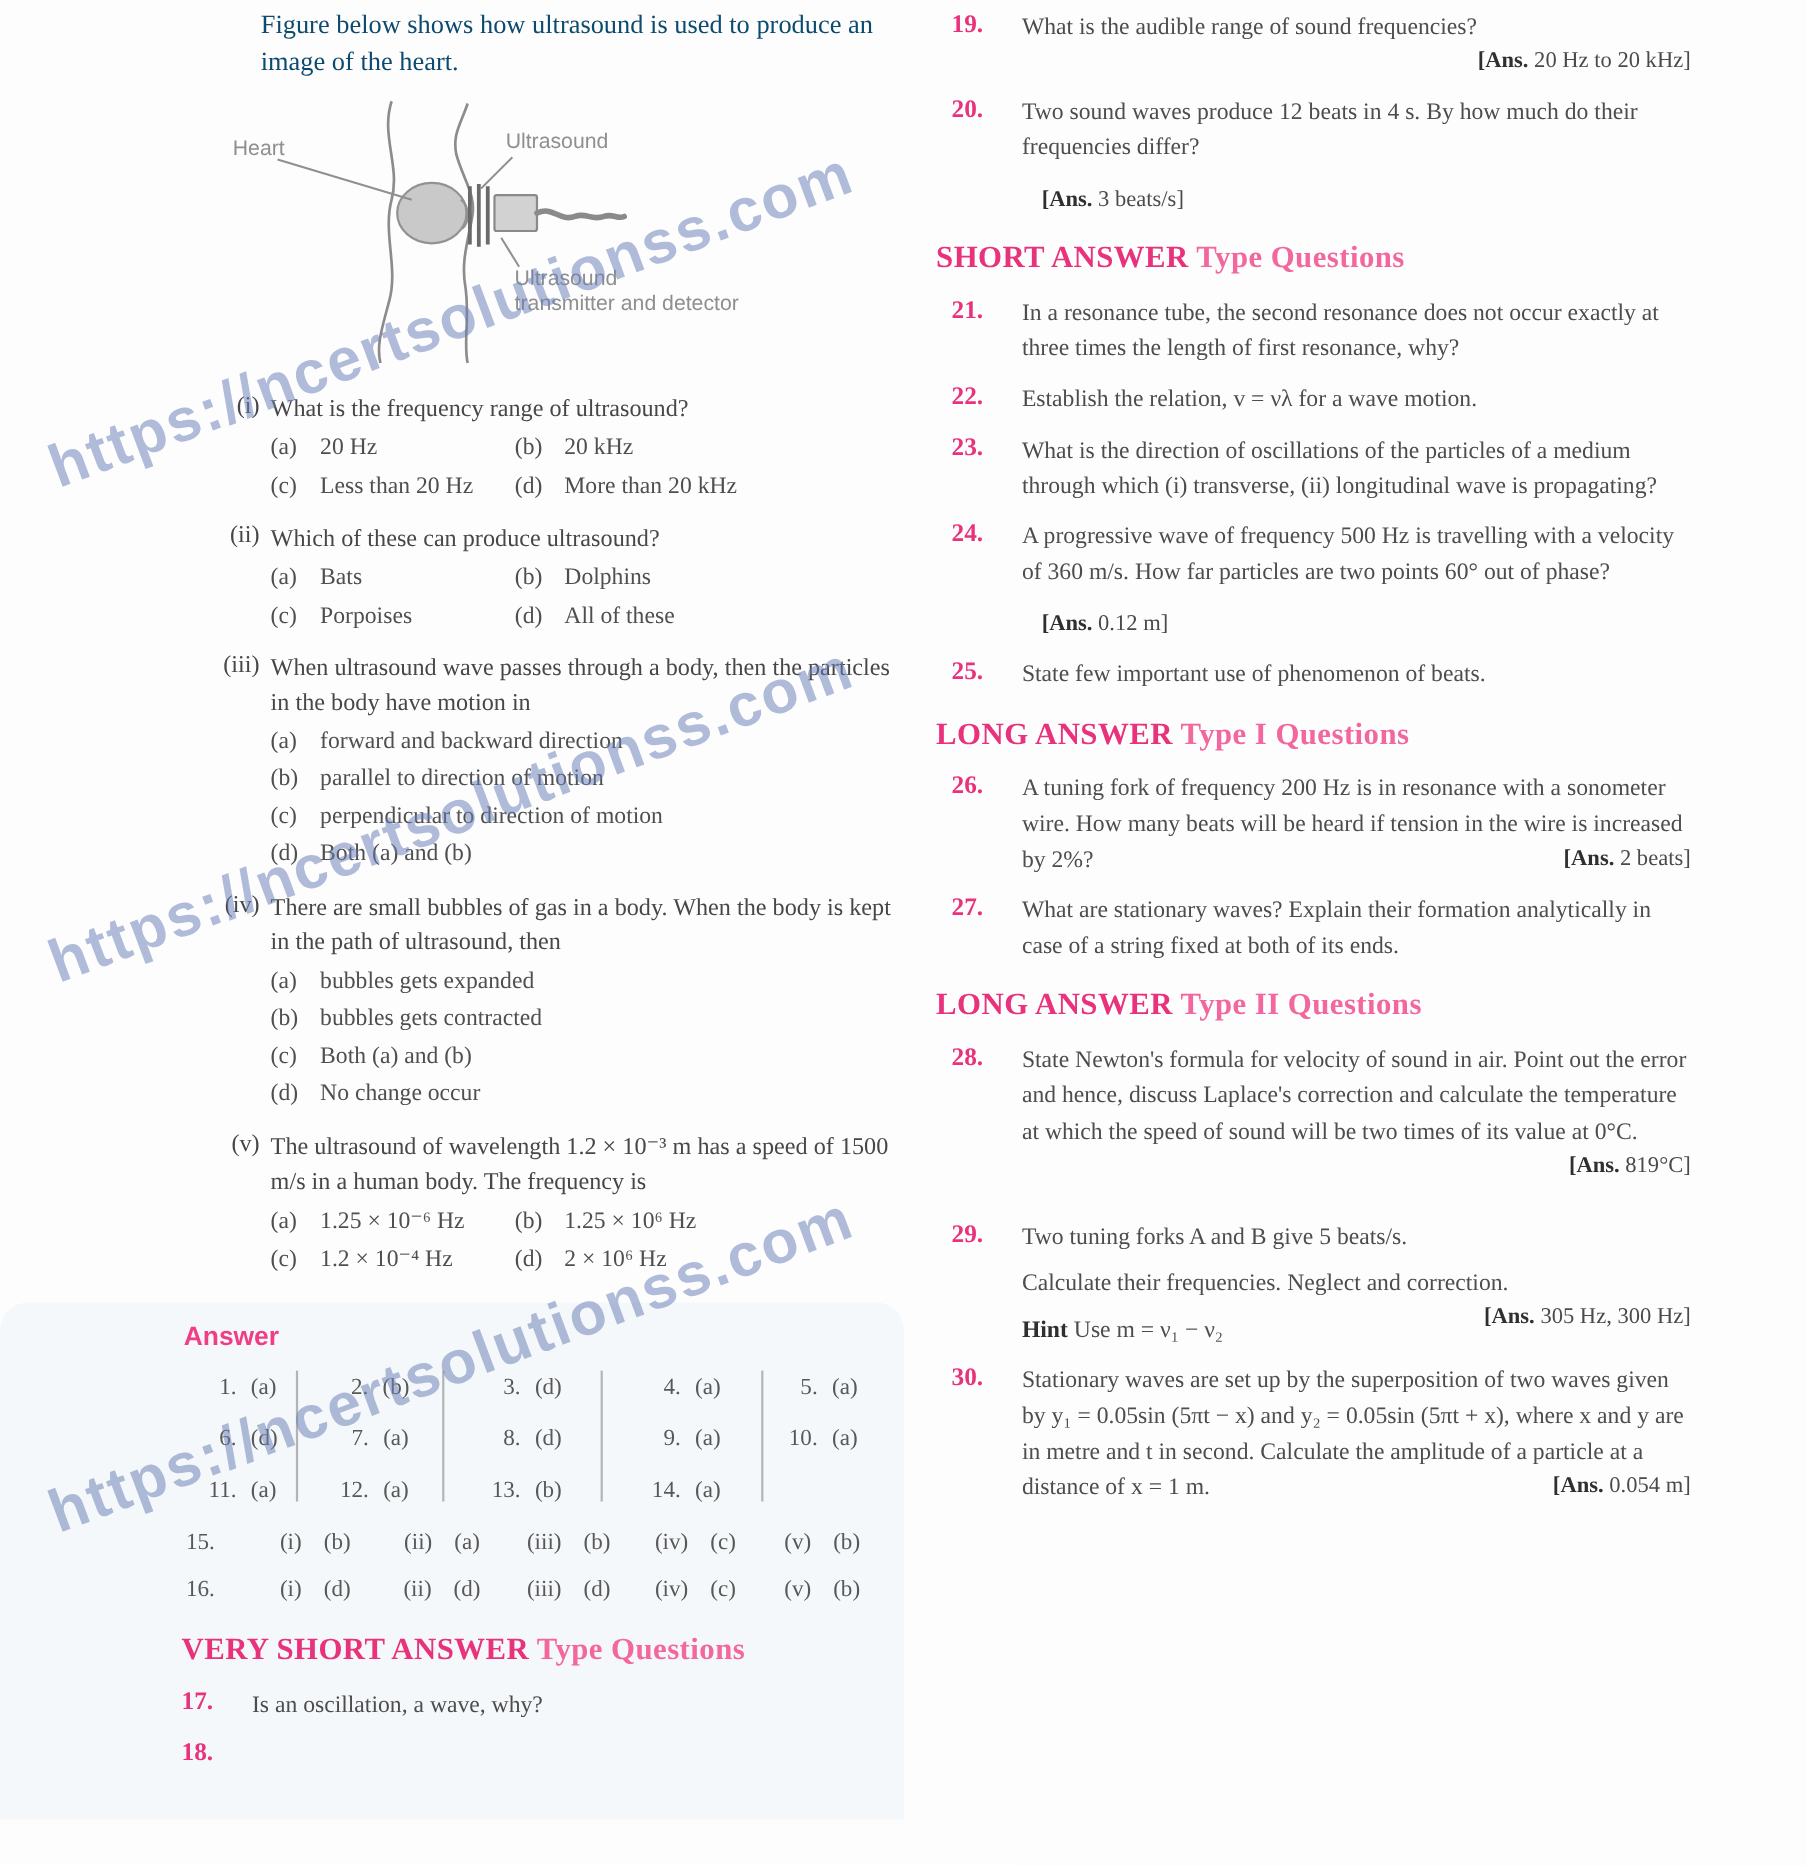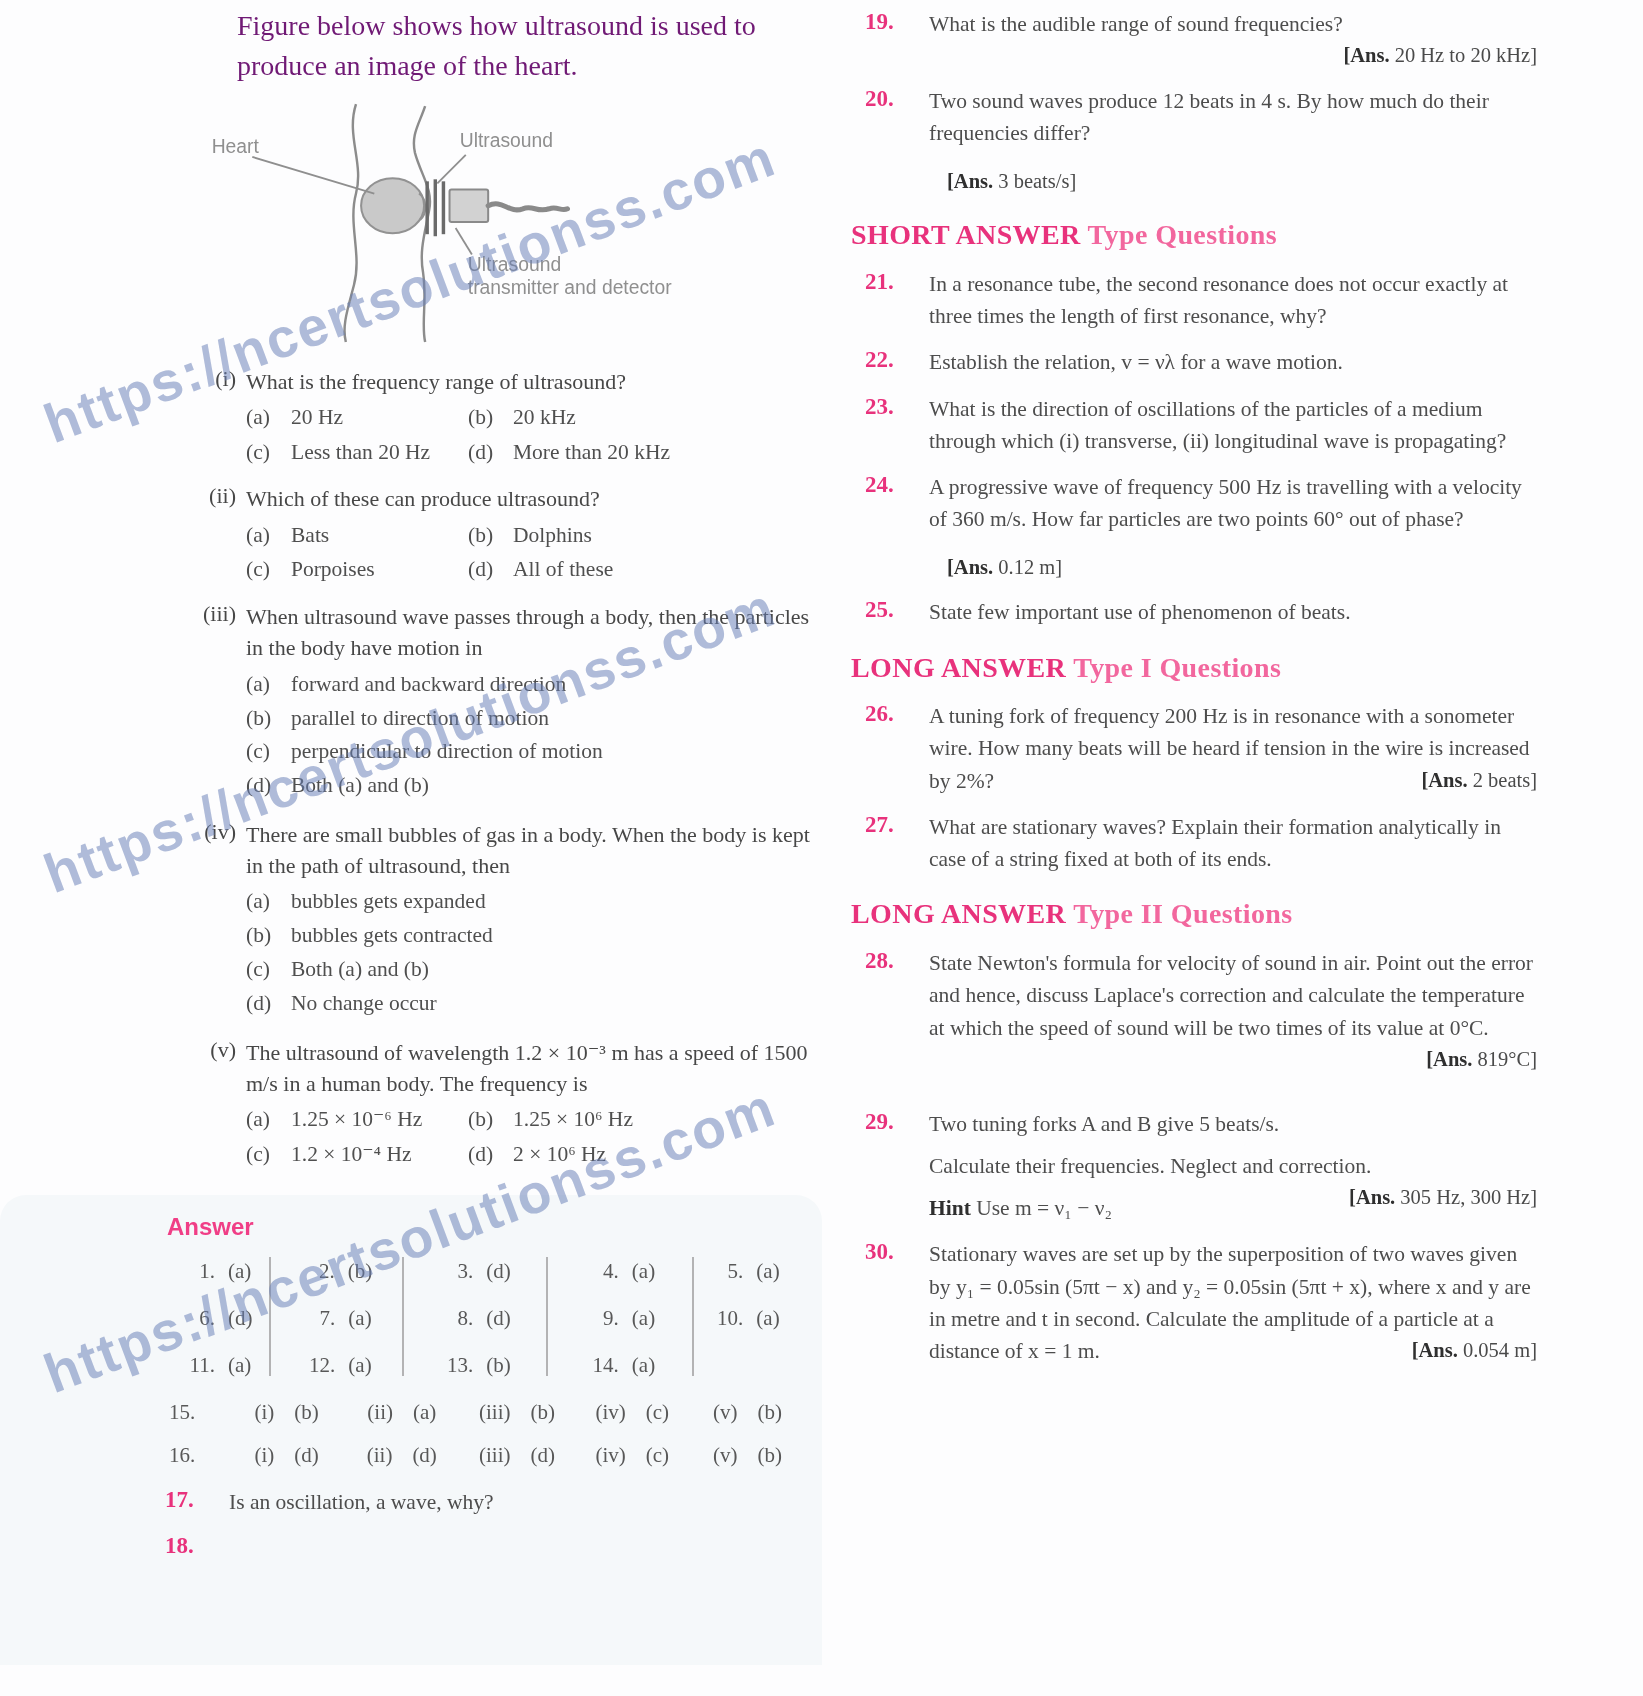--- a/index.html
+++ b/index.html
@@ -4,21 +4,21 @@
 <style>
   html,body{margin:0;padding:0;background:#ffffff;}
   .page{
     position:relative;width:1643px;height:1696px;background:#fdfdfe;overflow:hidden;
     font-family:"Liberation Serif","DejaVu Serif",serif;color:#4d4d4d;
   }
   
   .col-left{position:absolute;left:150px;top:6px;width:668px;}
   .col-right{position:absolute;left:865px;top:8px;width:672px;}
 
-  .intro{margin:0 0 10px 87px;width:575px;font-size:28px;line-height:1.42;color:#701a75;}
+  .intro{margin:0 0 10px 87px;width:575px;font-size:24px;line-height:1.42;color:#0c4a6e;}
 
   
   .figure-wrap{margin:14px 0 18px 38px;}
 
   
   .mcq{display:grid;grid-template-columns:96px 1fr;margin-bottom:15px;}
   .mcq .rnum{text-align:right;padding-right:10px;font-size:22px;color:#474747;}
   .mcq .stem{font-size:22px;line-height:1.42;color:#474747;}
   .opts{margin-top:5px;}
   .opt{display:flex;gap:15px;font-size:21.5px;line-height:1.48;color:#4f4f4f;}
@@ -348,20 +348,24 @@
         <span class="pair">
             <span>(iv)</span>
             <span>(c)</span>
           </span>
         <span class="pair">
             <span>(v)</span>
             <span>(b)</span>
           </span>
       </div>
 
+      <h2 class="heading">
+        <span class="h-main">VERY SHORT ANSWER</span>
+        <span class="h-rest">Type Questions</span>
+      </h2>
 
       <div class="q">
         <span class="qnum">17.</span>
         <div class="qbody"><span>Is an oscillation, a wave, why?</span></div>
       </div>
       <div class="q">
         <span class="qnum">18.</span>
       </div>
     </div>
   </div>

